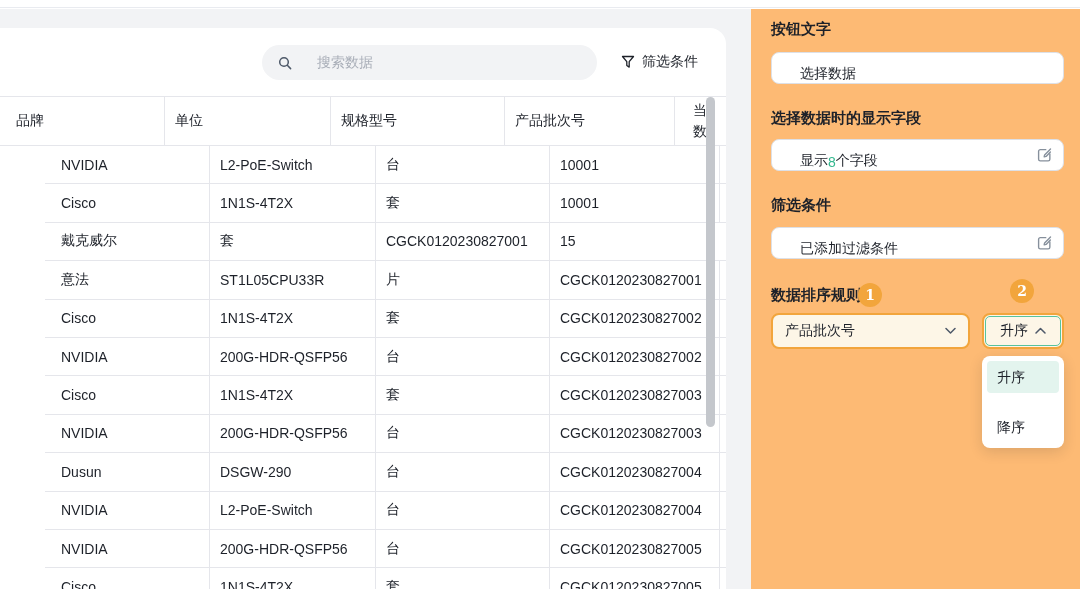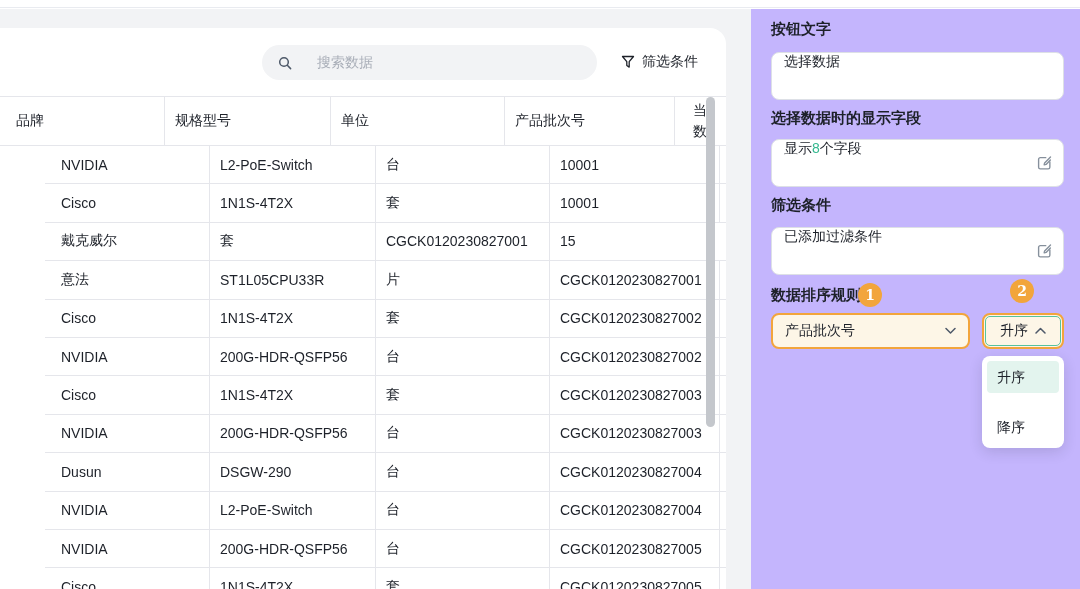--- a/index.html
+++ b/index.html
@@ -57,26 +57,26 @@
   }
   .cell:first-child{padding-left:16px;}
   .cell:last-child{border-right:none;}
   .thead .cell{font-weight:500;}
   .wrapcell span{width:17px;white-space:normal;word-break:break-all;line-height:21px;display:block;margin-left:8px;}
   .scroll-thumb{
     position:absolute;left:706px;top:69px;width:9px;height:330px;
     background:#c4c7cc;border-radius:5px;cursor:grab;
   }
   
-  .panel{position:absolute;left:751px;top:9px;width:329px;height:580px;background:#c4b5fd;}
+  .panel{position:absolute;left:751px;top:9px;width:329px;height:580px;background:#fdba74;}
   .p-label{position:absolute;left:20px;font-size:15px;font-weight:700;color:var(--ink);line-height:19px;}
   .p-field{
-    position:absolute;left:20px;width:293px;height:48px;
+    position:absolute;left:20px;width:293px;height:32px;
     border:1px solid #dde0e6;border-radius:8px;background:#fff;
-    display:flex;align-items:flex-start;padding:0 12px;font-size:14px;color:var(--ink);
+    display:flex;align-items:flex-end;padding:0 28px;font-size:14px;color:var(--ink);
     cursor:pointer;
   }
   .p-field .green{color:var(--green);}
   .edit-ic{position:absolute;right:11px;top:50%;transform:translateY(-50%);display:flex;cursor:pointer;}
   
   .dd1{
     position:absolute;left:20px;top:304px;width:199px;height:36px;
     border:2px solid var(--orange);border-radius:8px;background:#fdf6e7;
     display:flex;align-items:center;justify-content:space-between;
     padding:0 12px;font-size:14px;cursor:pointer;
@@ -133,22 +133,22 @@
           <path d="M1.5 1.5h11L8.2 6.7v5.4L5.8 10.5V6.7L1.5 1.5Z"></path>
         </svg>
       </span>
       <span>筛选条件</span>
     </button>
   </div>
 
   <div class="tbl">
     <div class="trow thead">
       <div class="cell">品牌</div>
+      <div class="cell">单位</div>
       <div class="cell">规格型号</div>
-      <div class="cell">单位</div>
       <div class="cell">产品批次号</div>
       <div class="cell wrapcell">
           <span>当数</span>
         </div>
     </div>
     <div>
         <div class="trow tbody-row">
     <div class="cell">NVIDIA</div>
     <div class="cell">L2-PoE-Switch</div>
     <div class="cell">台</div>

